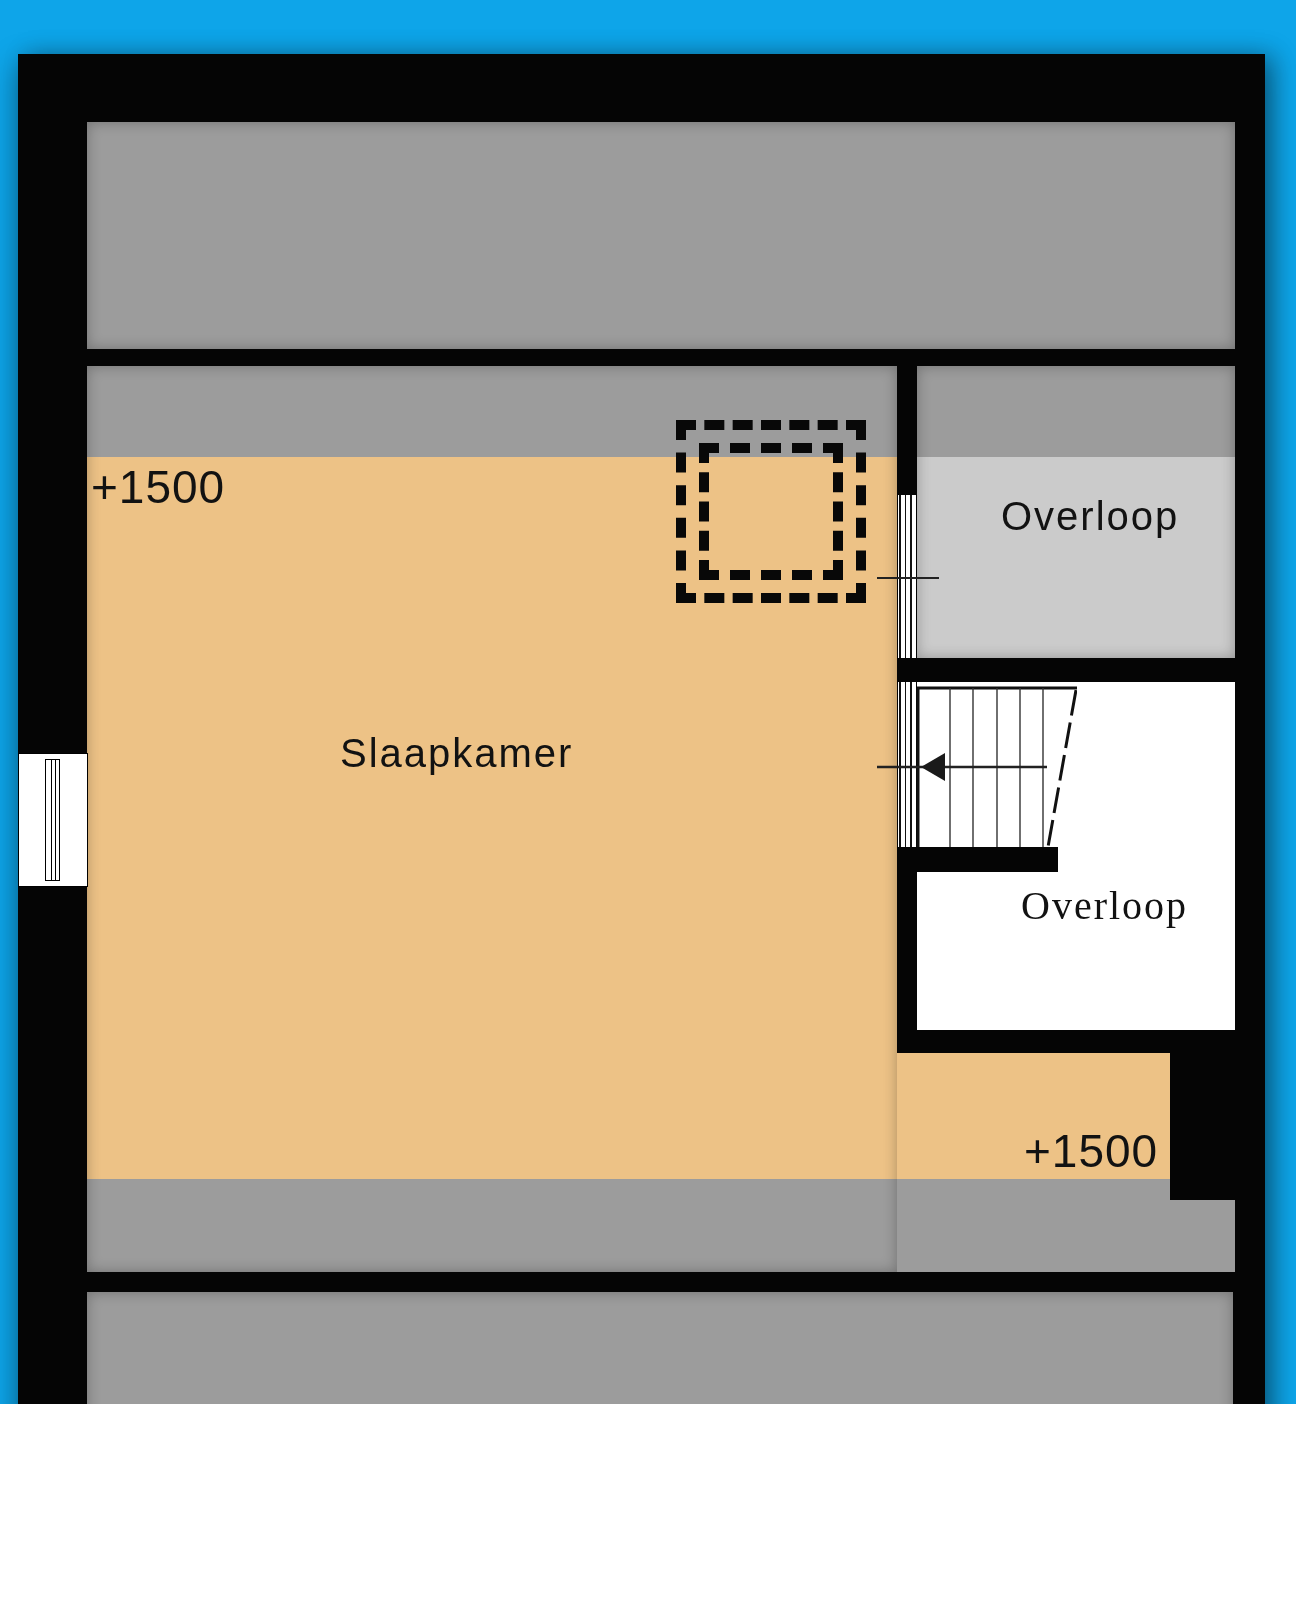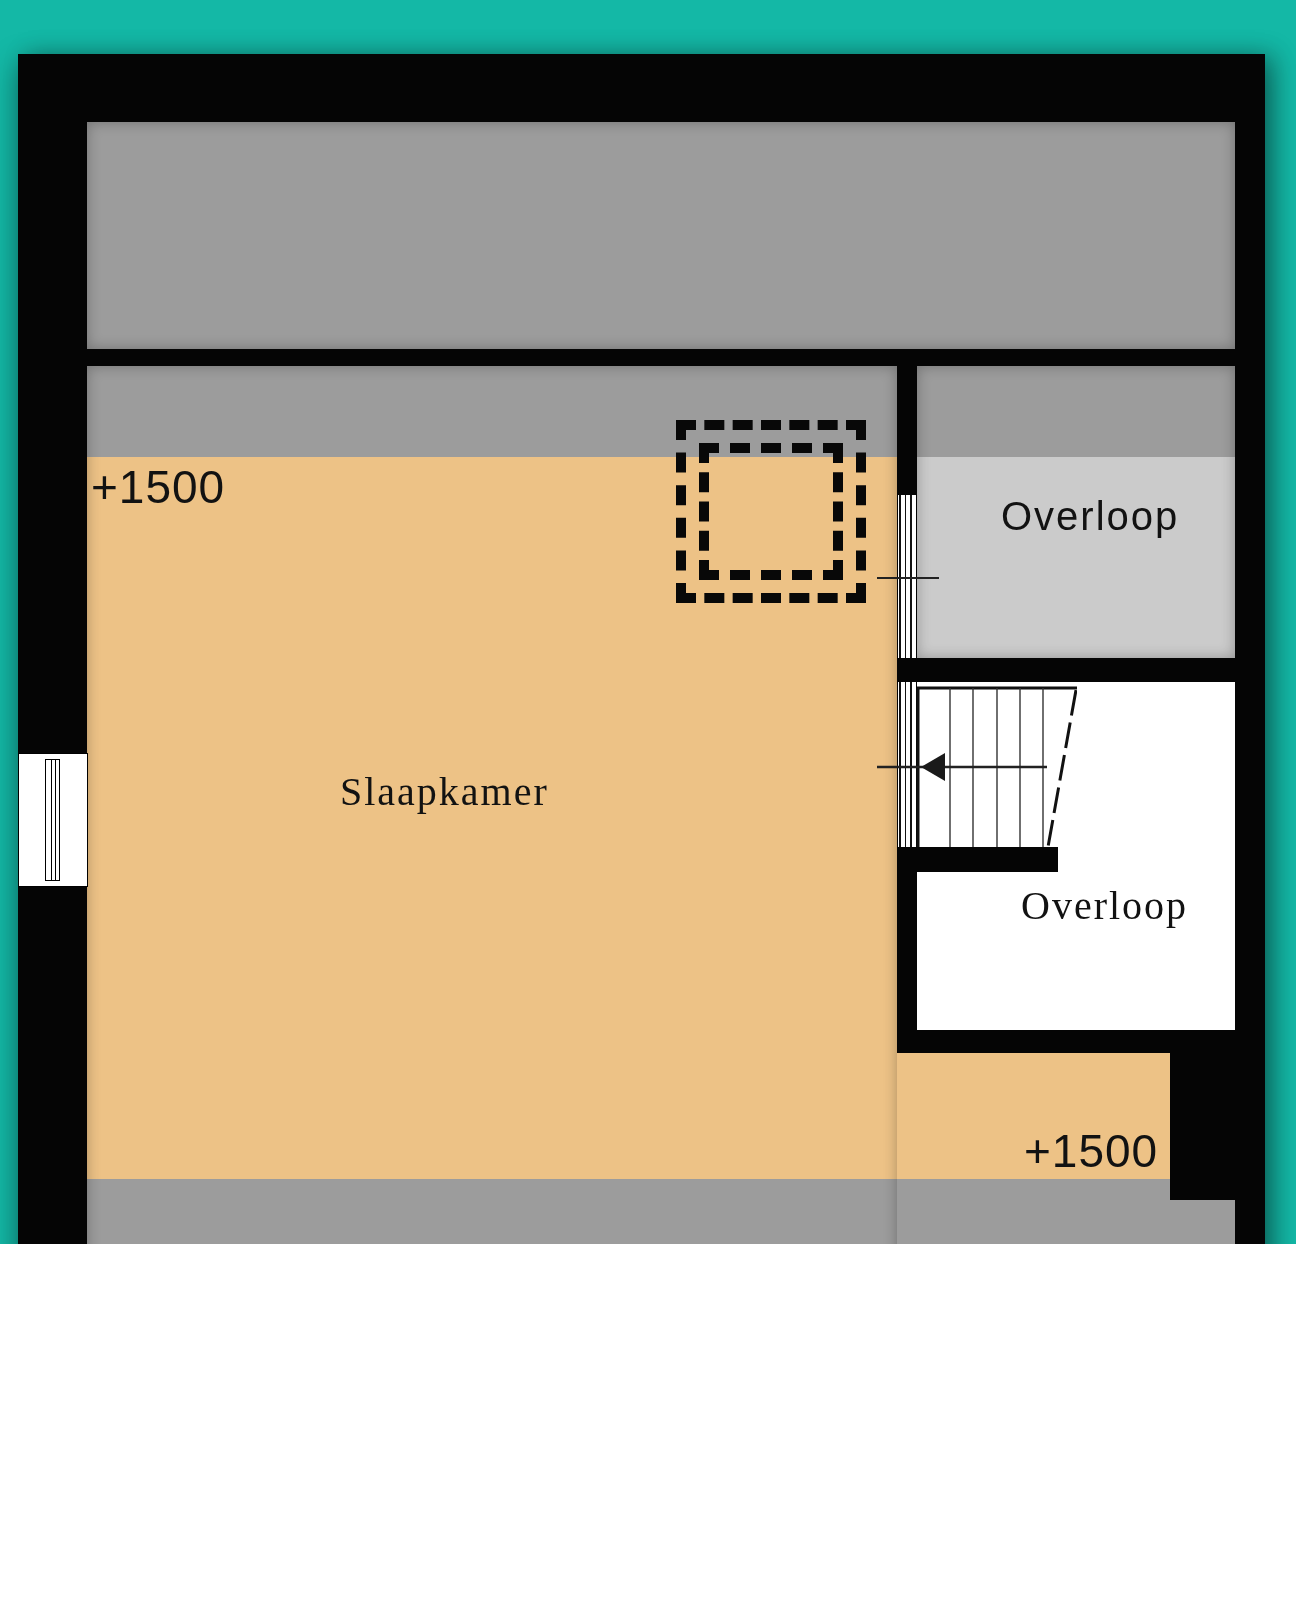--- a/index.html
+++ b/index.html
@@ -1,17 +1,17 @@
 <!DOCTYPE html>
 <html><head>
 <meta charset="utf-8">
 <style>
   html,body{margin:0;padding:0;background:#ffffff;}
   #canvas{
-    position:relative;width:1296px;height:1244px;background:#14b8a6;overflow:hidden;
+    position:relative;width:1296px;height:1404px;background:#0ea5e9;overflow:hidden;
     font-family:"Liberation Sans","DejaVu Sans",sans-serif;
   }
   .abs{position:absolute;}
   
   #plan{
     left:18px;top:54px;width:1247px;height:1526px;background:#050505;
     box-shadow:0 10px 28px rgba(0,0,0,.40), 10px 0 22px rgba(0,0,0,.25);
   }
   .room-shade{pointer-events:none;box-shadow:inset 0 0 14px rgba(0,0,0,.28);}
   .gray{background:#9c9c9c;}
@@ -96,18 +96,18 @@
     <polygon points="44,85 68,71 68,99" fill="#1a1a1a"></polygon>
   </svg>
 
   <div class="abs" style="left:897px;top:847px;width:161px;height:25px;background:#050505;"></div>
 
   <div class="abs dash-outer" style="left:676px;top:420px;width:190px;height:183px;">
     <div class="dash-inner"></div>
   </div>
 
   <div class="label height-label" style="left:91px;top:464px;">+1500</div>
-  <div class="label" style="left:340px;top:772px;font-family:Liberation Serif, serif;">Slaapkamer</div>
+  <div class="label" style="left:340px;top:733px;">Slaapkamer</div>
   <div class="label" style="left:1001px;top:496px;">Overloop</div>
   <div class="label" style="left:1021px;top:886px;font-family:Liberation Serif, serif;">Overloop</div>
   <div class="label height-label" style="left:1024px;top:1128px;">+1500</div>
 
 </div>
 
 </body></html>

